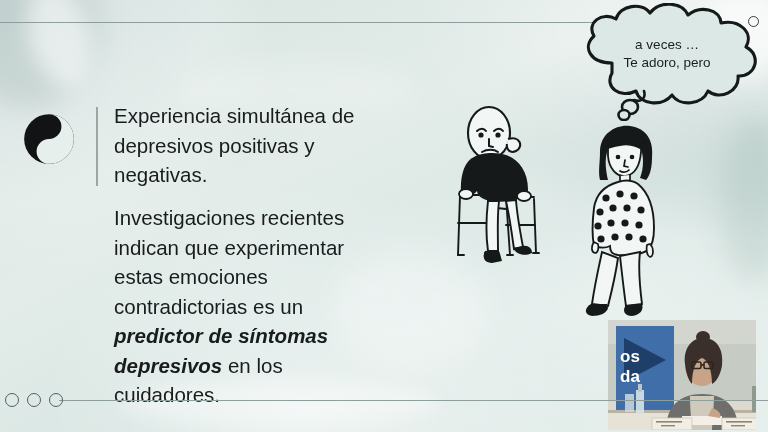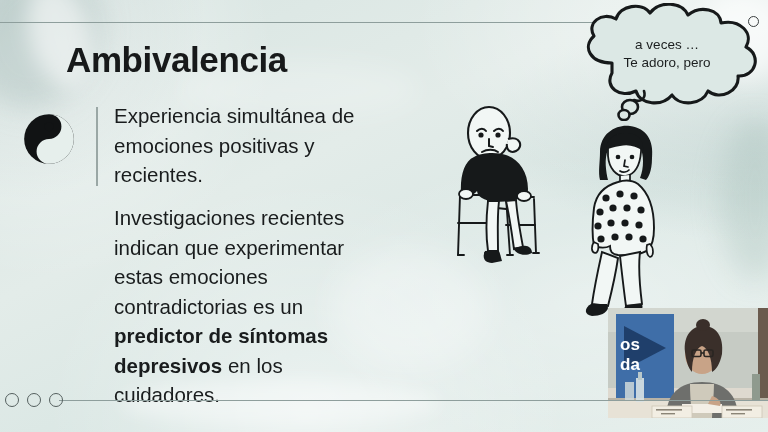--- a/index.html
+++ b/index.html
@@ -50,66 +50,65 @@
   
   #yinyang{position:absolute;left:22px;top:112px;width:54px;height:54px;}
 
   
   #divider{position:absolute;left:96px;top:107px;width:2px;height:79px;background:#9aa7a5;}
 
   
   .para{position:absolute;left:114px;color:#191c1d;font-size:20.5px;line-height:29.5px;}
   #para1{top:101px;width:275px;}
   #para2{top:203px;width:265px;}
-  #para2 b{font-weight:bold;}
+  #para2 b{font-weight:bold;font-style:italic;}
 
   
   #cloud{position:absolute;left:568px;top:3px;width:200px;height:110px;}
   #cloud-text{position:absolute;left:596px;top:36px;width:142px;text-align:center;
      font-size:13.5px;line-height:18px;color:#1b1e1f;}
 
   
   #fig-elder{position:absolute;left:444px;top:103px;width:116px;height:172px;}
   #fig-woman{position:absolute;left:574px;top:124px;width:100px;height:198px;}
 
   
-  #video{position:absolute;left:608px;top:308px;width:160px;height:110px;overflow:hidden;
+  #video{position:absolute;left:608px;top:320px;width:148px;height:110px;overflow:hidden;
      background:#c9cfcd;}
   #video-inner{position:absolute;inset:0;}
 </style>
 </head>
 <body>
 
 <div id="slide">
 
   <div class="smudge s1"></div>
   <div class="smudge s2"></div>
   <div class="smudge s3"></div>
   <div class="smudge s4"></div>
   <div class="smudge s5"></div>
   <div class="smudge s6"></div>
   <div class="smudge s7"></div>
 
   <div id="top-rule"></div>
   <div id="corner-dot"></div>
 
-  <div id="title">Ambivalencia</div>
 
   <div id="yinyang">
     <svg viewBox="0 0 100 100" width="54" height="54" aria-hidden="true">
       <circle cx="50" cy="50" r="46" fill="#111314"></circle>
       <path d="M50 4 A46 46 0 0 1 50 96 A23 23 0 0 1 50 50 A23 23 0 0 0 50 4 Z" fill="#e6efec"></path>
       <circle cx="50" cy="27" r="8.5" fill="#111314"></circle>
       <circle cx="50" cy="73" r="8.5" fill="#e6efec"></circle>
     </svg>
   </div>
 
   <div id="divider"></div>
 
-  <div class="para" id="para1">Experiencia simultánea de emociones positivas y recientes.</div>
+  <div class="para" id="para1">Experiencia simultánea de depresivos positivas y negativas.</div>
 
   <div class="para" id="para2"><span>Investigaciones recientes indican que experimentar estas emociones contradictorias es un </span><b>predictor de síntomas depresivos</b><span> en los cuidadores.</span></div>
 
   <div id="cloud">
     <svg viewBox="0 0 200 118" width="200" height="118" aria-hidden="true">
       <g fill="#dce8e5" stroke="#16191a" stroke-width="3.1" stroke-linejoin="round" stroke-linecap="round">
         <path d="M44 60
                  C22 60 14 44 26 33
                  C18 20 34 8 48 16
                  C52 2 74 -1 82 10

